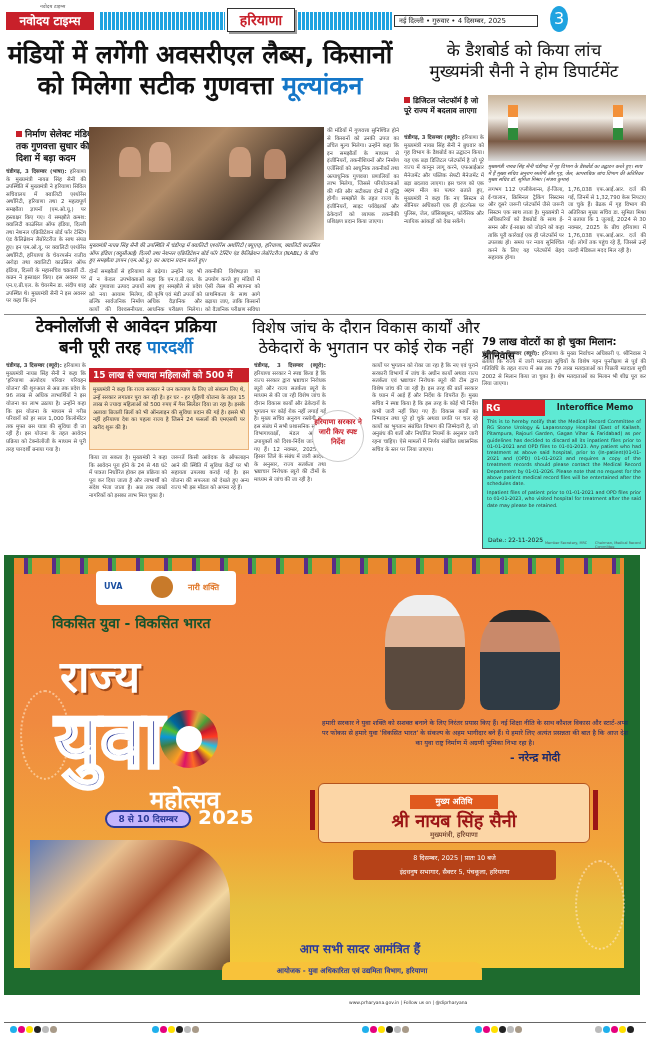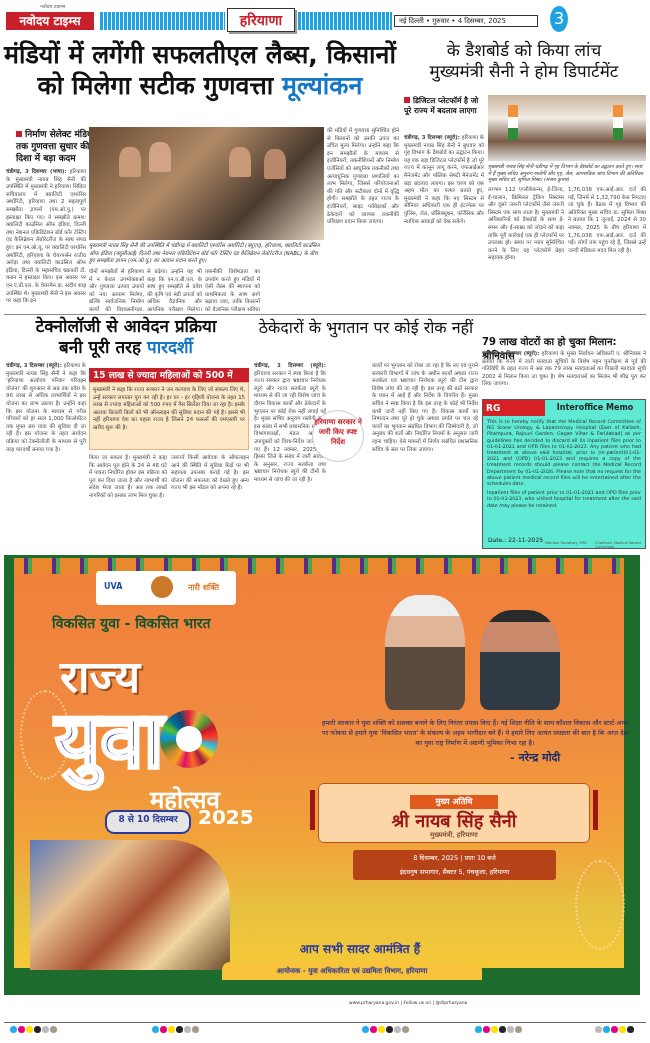--- a/index.html
+++ b/index.html
@@ -34,21 +34,21 @@
 .ad{left:4px;top:555px;width:636px;height:440px;background:#1e6b2e}
 .ad-inner{left:14px;top:558px;width:610px;height:410px;background:linear-gradient(180deg,#f07f3b 0%,#f08a40 40%,#f1a43a 70%,#e7c040 85%,#f5c938 100%)}
 .bunting{left:14px;top:558px;width:610px;height:16px;background:repeating-linear-gradient(90deg,#e9882e 0 10px,#5a2e86 10px 14px,#48a64a 14px 18px,#e9882e 18px 28px)}
 .logo-box{left:96px;top:571px;width:140px;height:34px;background:#fff;border-radius:4px}
 .yellow-txt{color:#14532d;font-weight:bold}
 .rajya{left:60px;top:645px;font-size:44px;font-weight:bold;color:#fff;text-shadow:2px 2px 0 #a14a1a}
 .yuva{left:55px;top:700px;font-size:78px;font-weight:bold;color:#2b3a9a;-webkit-text-stroke:3px #fff;line-height:80px}
 .sdg{left:160px;top:710px;width:58px;height:58px;border-radius:50%;background:conic-gradient(#e5243b,#dda63a,#4c9f38,#c5192d,#ff3a21,#26bde2,#fcc30b,#a21942,#fd6925,#dd1367,#fd9d24,#bf8b2e,#3f7e44,#0a97d9,#56c02b,#00689d,#19486a,#e5243b);}
 .sdg::after{content:"";position:absolute;left:16px;top:16px;width:26px;height:26px;border-radius:50%;background:#fff}
 .mahotsav{left:150px;top:782px;font-size:24px;color:#fff;font-weight:bold}
-.datepill{left:105px;top:810px;width:86px;height:24px;background:#e5e5e5;border-radius:9px;border:2px solid #2b3a9a;color:#2b3a9a;font-weight:bold;font-size:9px;text-align:center;line-height:14px}
+.datepill{left:105px;top:810px;width:86px;height:18px;background:#c4b5fd;border-radius:9px;border:2px solid #2b3a9a;color:#2b3a9a;font-weight:bold;font-size:9px;text-align:center;line-height:14px}
 .year{left:198px;top:805px;font-size:20px;color:#fff;font-weight:bold}
 .collage{left:30px;top:840px;width:200px;height:130px;background:linear-gradient(135deg,#5c7ab8,#e8c090 30%,#a54d2e 55%,#f3d7a1 75%,#6b4a2a);border-radius:0 60px 0 0}
 .leaders{left:385px;top:575px;width:200px;height:135px}
 .face{position:absolute;border-radius:40% 40% 10% 10%}
 .quote{left:320px;top:718px;width:310px;font-size:6.5px;line-height:10px;color:#1d2a6b;text-align:center}
 .quote-author{left:510px;top:749px;font-size:11px;font-weight:bold;color:#1d2a6b}
 .guest-card{left:318px;top:783px;width:272px;height:60px;background:#fcd6a6;border:1px solid #b4541e;border-radius:6px}
 .guest-label{left:410px;top:795px;width:88px;height:14px;background:#e05a1e;color:#fff;font-size:8px;text-align:center;line-height:14px;font-weight:bold}
 .guest-name{left:318px;top:808px;width:272px;text-align:center;font-size:18px;font-weight:bold;color:#9c1616}
 .guest-title{left:318px;top:830px;width:272px;text-align:center;font-size:7px;color:#4b1a0e}
@@ -66,21 +66,21 @@
 
 <div class="abs mast-small">नवोदय टाइम्स</div>
 <div class="abs masthead">नवोदय टाइम्स</div>
 <div class="abs stripe" style="left:100px;width:125px"></div>
 <div class="abs stripe" style="left:298px;width:94px"></div>
 <div class="abs section-tab">हरियाणा</div>
 <div class="abs dateline">नई दिल्ली • गुरुवार • 4 दिसम्बर, 2025</div>
 <div class="abs pagenum">3</div>
 
 <div class="abs h1" style="left:4px;top:40px;width:392px;font-size:25px">
-  <div>मंडियों में लगेंगी सफलतीएल लैब्स, किसानों</div>
+  <div>मंडियों में लगेंगी अवसरीएल लैब्स, किसानों</div>
   <div><span>को मिलेगा सटीक गुणवत्ता</span> <span class="blue">मूल्यांकन</span></div>
 </div>
 <div class="abs kicker" style="left:16px;top:128px;width:80px">निर्माण सेलेक्ट मंडियों तक गुणवत्ता सुधार की दिशा में बड़ा कदम</div>
 <div class="abs col-text" style="left:6px;top:168px;width:80px;height:143px;overflow:hidden">
   <b>चंडीगढ़, 3 दिसम्बर (भाषा):</b> <span>हरियाणा के मुख्यमंत्री नायब सिंह सैनी की उपस्थिति में मुख्यमंत्री ने हरियाणा सिविल सचिवालय में क्वालिटी एश्योरेंस अथॉरिटी, हरियाणा तथा 2 महत्वपूर्ण समझौता ज्ञापनों (एम.ओ.यू.) पर हस्ताक्षर किए गए। ये समझौते क्रमश: क्वालिटी काउंसिल ऑफ इंडिया, दिल्ली तथा नेशनल एक्रिडिटेशन बोर्ड फॉर टेस्टिंग एंड कैलिब्रेशन लैबोरेटरीज के साथ संपन्न हुए। इन एम.ओ.यू. पर क्वालिटी एश्योरेंस अथॉरिटी, हरियाणा के चेयरपर्सन राजीव अरोड़ा तथा क्वालिटी काउंसिल ऑफ इंडिया, दिल्ली के महासचिव चक्रवर्ती टी. कन्नन ने हस्ताक्षर किए। इस अवसर पर एन.ए.बी.एल. के चेयरमैन डा. संदीप शाह उपस्थित थे। मुख्यमंत्री सैनी ने इस अवसर पर कहा कि इन</span>
 </div>
 <div class="abs photo" style="left:89px;top:127px;width:235px;height:113px">
   <div class="face" style="left:30px;top:20px;width:22px;height:30px;background:#c99a7a"></div>
   <div class="face" style="left:60px;top:15px;width:22px;height:30px;background:#d2a487"></div>
   <div class="face" style="left:140px;top:20px;width:22px;height:30px;background:#c99a7a"></div>
@@ -116,20 +116,21 @@
 </div>
 <div class="abs col-text" style="left:6px;top:362px;width:80px;height:188px;overflow:hidden">
   <b>चंडीगढ़, 3 दिसम्बर (ब्यूरो):</b> <span>हरियाणा के मुख्यमंत्री नायब सिंह सैनी ने कहा कि 'हरियाणा अंत्योदय परिवार परिवहन योजना' की शुरुआत से अब तक प्रदेश के 96 लाख से अधिक लाभार्थियों ने इस योजना का लाभ उठाया है। उन्होंने कहा कि इस योजना के माध्यम से गरीब परिवारों को हर साल 1,000 किलोमीटर तक मुफ्त बस यात्रा की सुविधा दी जा रही है। इस योजना के तहत आवेदन प्रक्रिया को टेक्नोलॉजी के माध्यम से पूरी तरह पारदर्शी बनाया गया है।</span>
 </div>
 <div class="abs redbar" style="left:89px;top:368px;width:160px">15 लाख से ज्यादा महिलाओं को 500 में सिलेंडर</div>
 <div class="abs infobox col-text" style="left:89px;top:382px;width:160px;height:68px;padding:3px;color:#333;overflow:hidden">मुख्यमंत्री ने कहा कि राज्य सरकार ने जन कल्याण के लिए जो संकल्प लिए थे, उन्हें सरकार लगातार पूरा कर रही है। हर घर - हर गृहिणी योजना के तहत 15 लाख से ज्यादा महिलाओं को 500 रुपए में गैस सिलेंडर दिया जा रहा है। इसके अलावा बिजली बिलों को भी ऑनलाइन की सुविधा प्रदान की गई है। इससे भी नहीं हरियाणा देश का पहला राज्य है जिसने 24 फसलों की एमएसपी पर खरीद शुरू की है।</div>
 <div class="abs col-text" style="left:89px;top:454px;width:78px;height:96px;overflow:hidden">किया जा सकता है। मुख्यमंत्री ने कहा कि आवेदन पूरा होने के 24 से 48 घंटे में पात्रता निर्धारित होकर इस प्रक्रिया को पूरा कर दिया जाता है और लाभार्थी को संदेश भेजा जाता है। अब तक लाखों नागरिकों को इसका लाभ मिल चुका है।</div>
 <div class="abs col-text" style="left:171px;top:454px;width:78px;height:96px;overflow:hidden">जरूरतें किसी आवेदक के ऑफलाइन आने की स्थिति में सुविधा केंद्रों पर भी सहायता उपलब्ध कराई गई है। इस योजना की सफलता को देखते हुए अन्य राज्य भी इस मॉडल को अपना रहे हैं।</div>
 
 <div class="abs h1" style="left:252px;top:318px;width:228px;font-size:16px;font-weight:normal">
+  <div>विशेष जांच के दौरान विकास कार्यों और</div>
   <div>ठेकेदारों के भुगतान पर कोई रोक नहीं</div>
 </div>
 <div class="abs col-text" style="left:254px;top:362px;width:72px;height:188px;overflow:hidden">
   <b>चंडीगढ़, 3 दिसम्बर (ब्यूरो):</b> <span>हरियाणा सरकार ने स्पष्ट किया है कि राज्य सरकार द्वारा भ्रष्टाचार निरोधक ब्यूरो और राज्य सतर्कता ब्यूरो के माध्यम से की जा रही विशेष जांच के दौरान विकास कार्यों और ठेकेदारों के भुगतान पर कोई रोक नहीं लगाई गई है। मुख्य सचिव अनुराग रस्तोगी द्वारा इस संबंध में सभी प्रशासनिक सचिवों, विभागाध्यक्षों, मंडल आयुक्तों, उपायुक्तों को दिशा-निर्देश जारी किए गए हैं। 12 नवम्बर, 2025 को हिसार जिले के संबंध में जारी आदेशों के अनुसार, राज्य सतर्कता तथा भ्रष्टाचार निरोधक ब्यूरो की टीमों के माध्यम से जांच की जा रही है।</span>
 </div>
 <div class="abs badge-circle" style="left:312px;top:410px;width:52px;height:52px;padding-top:6px;font-size:7px">हरियाणा सरकार ने जारी किए स्पष्ट निर्देश</div>
 <div class="abs col-text" style="left:372px;top:362px;width:106px;height:188px;overflow:hidden">कार्यों पर भुगतान को रोका जा रहा है कि नए एवं पुराने सरकारी विभागों में जांच के अधीन कार्यों अथवा राज्य सतर्कता एवं भ्रष्टाचार निरोधक ब्यूरो की टीम द्वारा विशेष जांच की जा रही है। इस तरह की बातें सरकार के ध्यान में आई हैं और निर्देश के विपरीत हैं। मुख्य सचिव ने स्पष्ट किया है कि इस तरह के कोई भी निर्देश कभी जारी नहीं किए गए हैं। विकास कार्यों का निष्पादन तथा पूरे हो चुके अथवा प्रगति पर चल रहे कार्यों का भुगतान संबंधित विभाग की जिम्मेदारी है, जो अनुबंध की शर्तों और निर्धारित नियमों के अनुसार जारी रहना चाहिए। ऐसे मामलों में निर्णय संबंधित प्रशासनिक सचिव के स्तर पर लिया जाएगा।</div>
 
 <div class="abs" style="left:482px;top:334px;width:164px;font-size:10px;font-weight:bold;color:#111">79 लाख वोटरों का हो चुका मिलान: श्रीनिवास</div>
 <div class="abs col-text" style="left:482px;top:350px;width:164px;height:42px;overflow:hidden">

